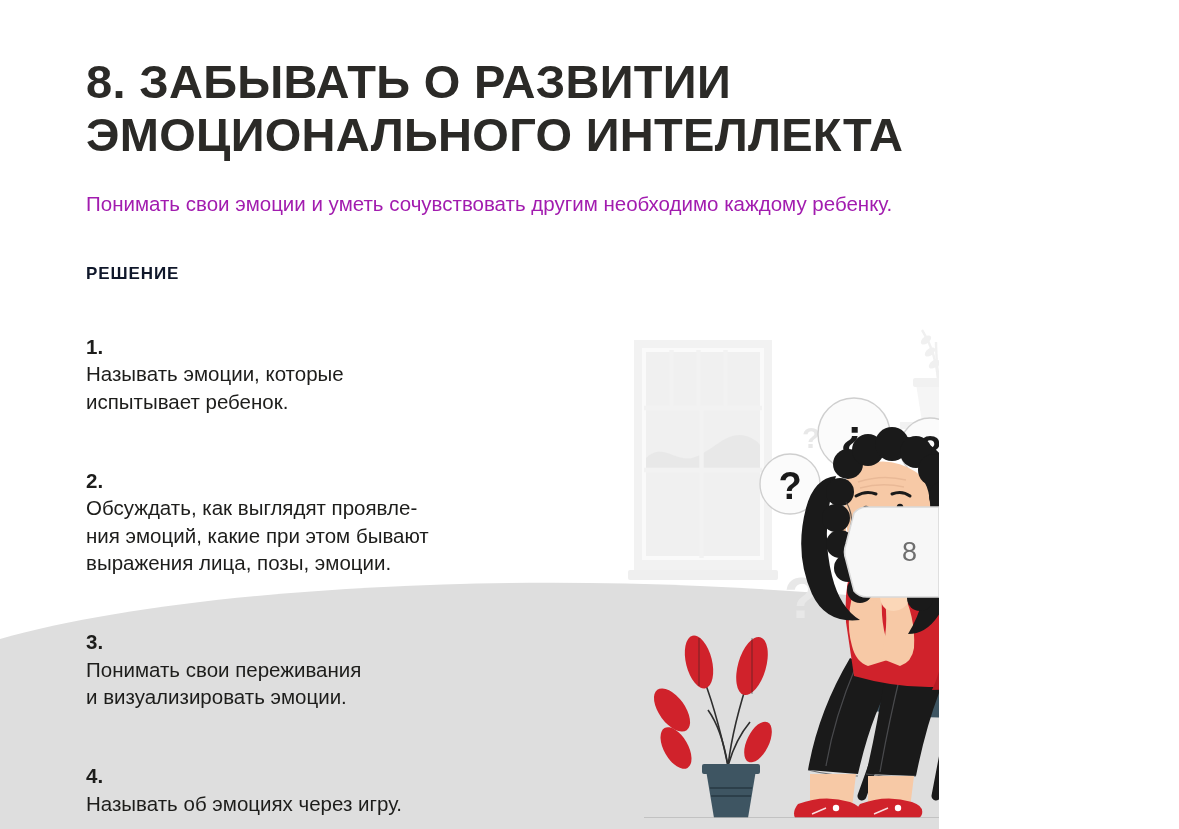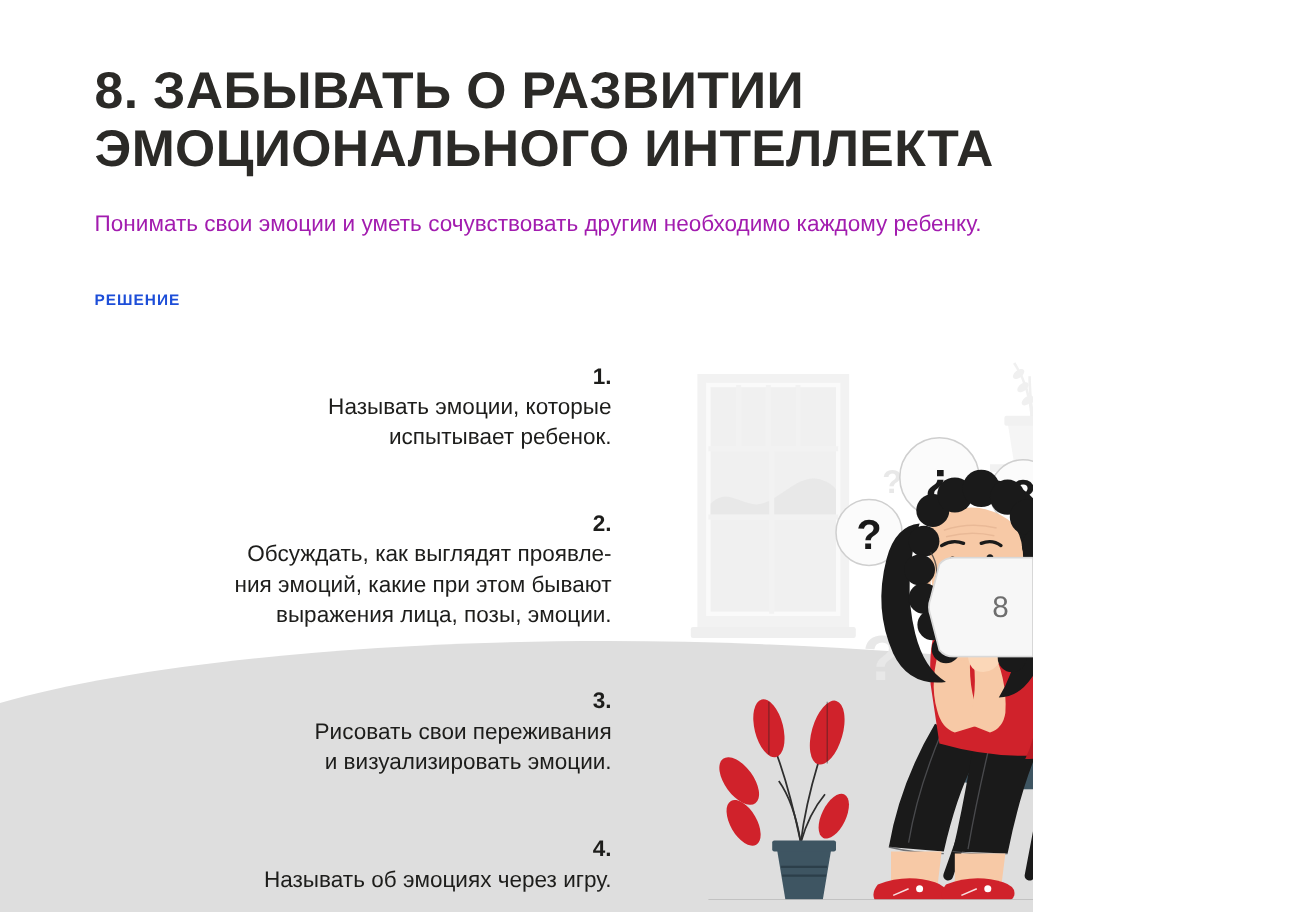--- a/index.html
+++ b/index.html
@@ -51,39 +51,38 @@
   .subtitle {
     margin: 29px 0 0 0;
     font-size: 20.5px;
     line-height: 1.35;
     font-weight: 400;
     color: #a21caf;
     max-width: 1040px;
   }
   .solution-label {
     margin: 46px 0 0 0;
-    font-size: 14px;
+    font-size: 17px;
     font-weight: 700;
     letter-spacing: 0.9px;
-    color: #1d4ed8;
+    color: #0f172a;
     text-transform: uppercase;
   }
   .steps {
     margin: 22px 0 0 0;
     padding: 0;
     list-style: none;
     width: 470px;
   }
   .step {
     margin: 0 0 25px 0;
     font-size: 20.5px;
     line-height: 1.33;
     color: #1d1d1b;
     white-space: pre-line;
-    text-align: right;
   }
   .step:last-child { margin-bottom: 0; }
   .step-num {
     font-weight: 700;
     color: #1d1d1b;
   }
 
   
   .page-badge {
     position: absolute;
@@ -142,21 +141,21 @@
 испытывает ребенок.</span>
       </li>
       <li class="step">
         <span class="step-num">2.</span>
         <span>Обсуждать, как выглядят проявле-
 ния эмоций, какие при этом бывают
 выражения лица, позы, эмоции.</span>
       </li>
       <li class="step">
         <span class="step-num">3.</span>
-        <span>Рисовать свои переживания
+        <span>Понимать свои переживания
 и визуализировать эмоции.</span>
       </li>
       <li class="step">
         <span class="step-num">4.</span>
         <span>Называть об эмоциях через игру.</span>
       </li>
     </ul>
   </div>
 
   <div class="page-badge">

